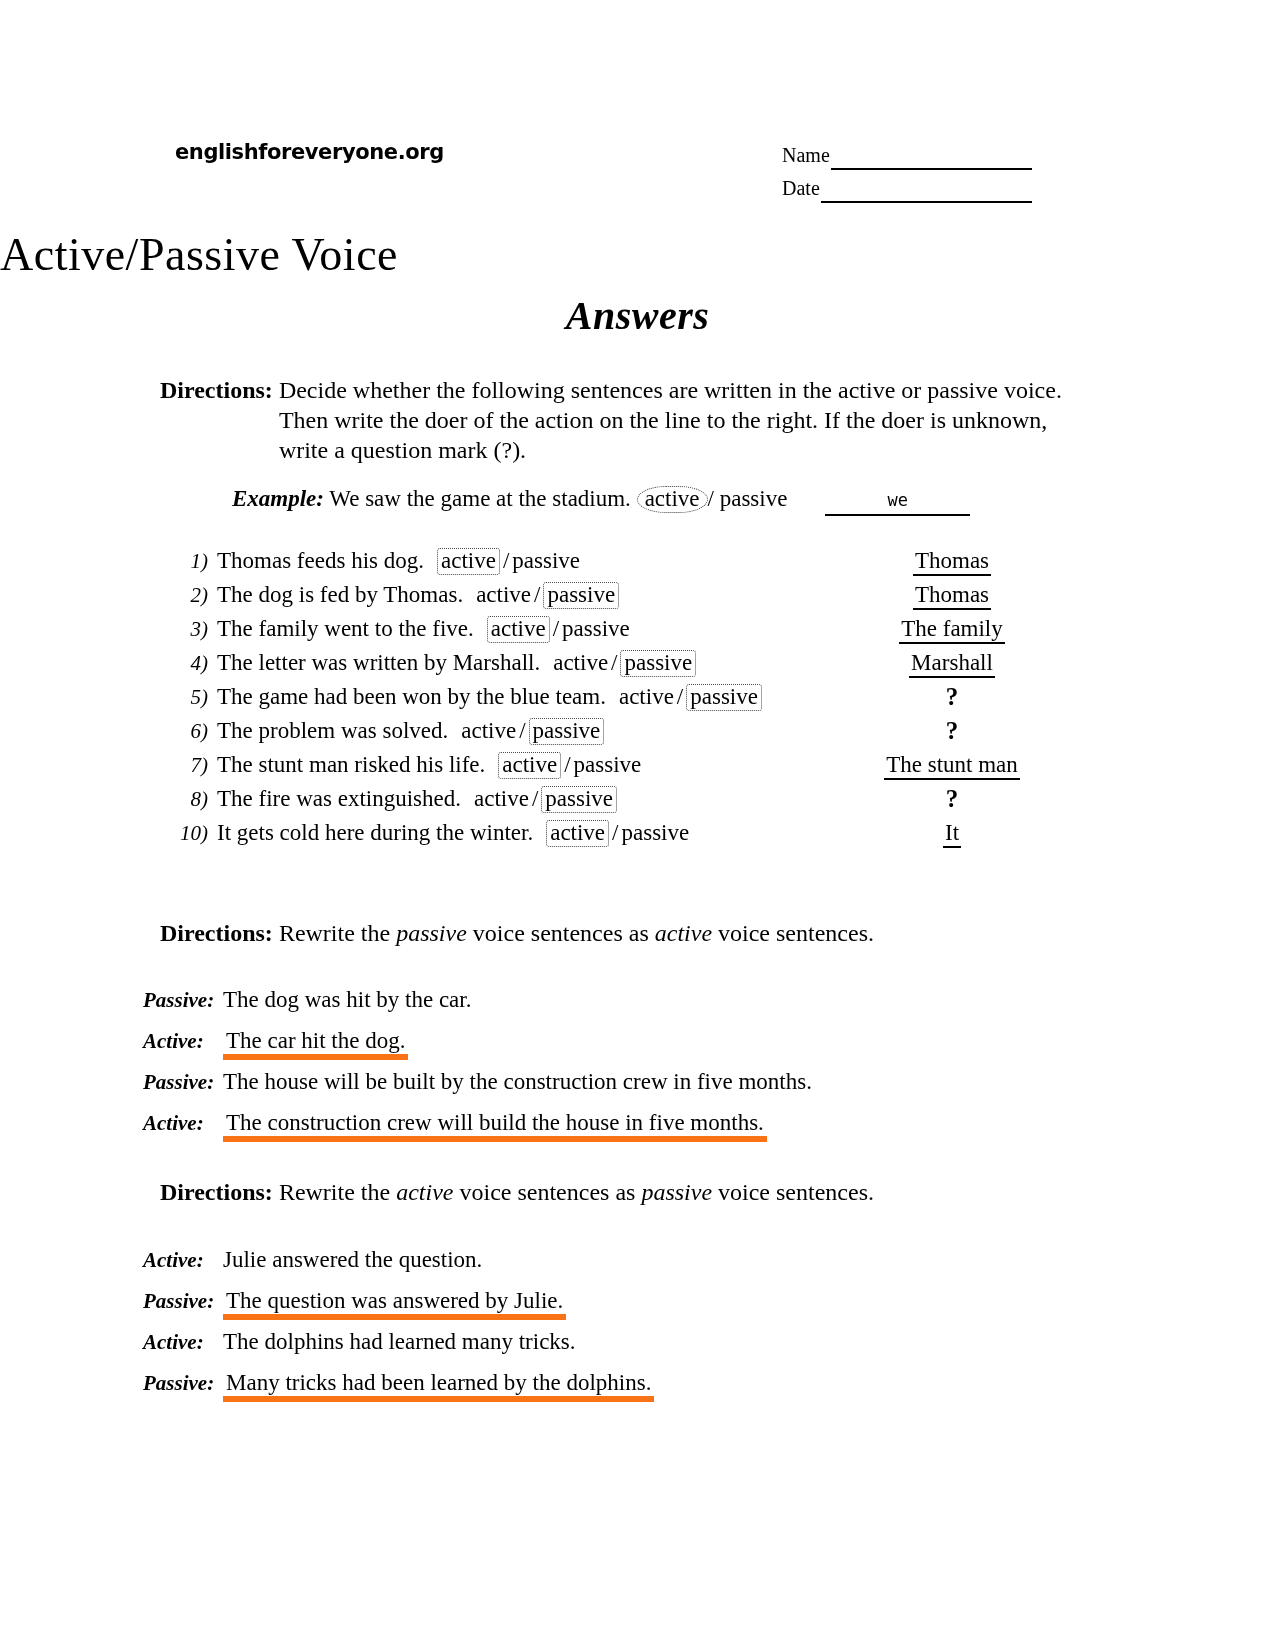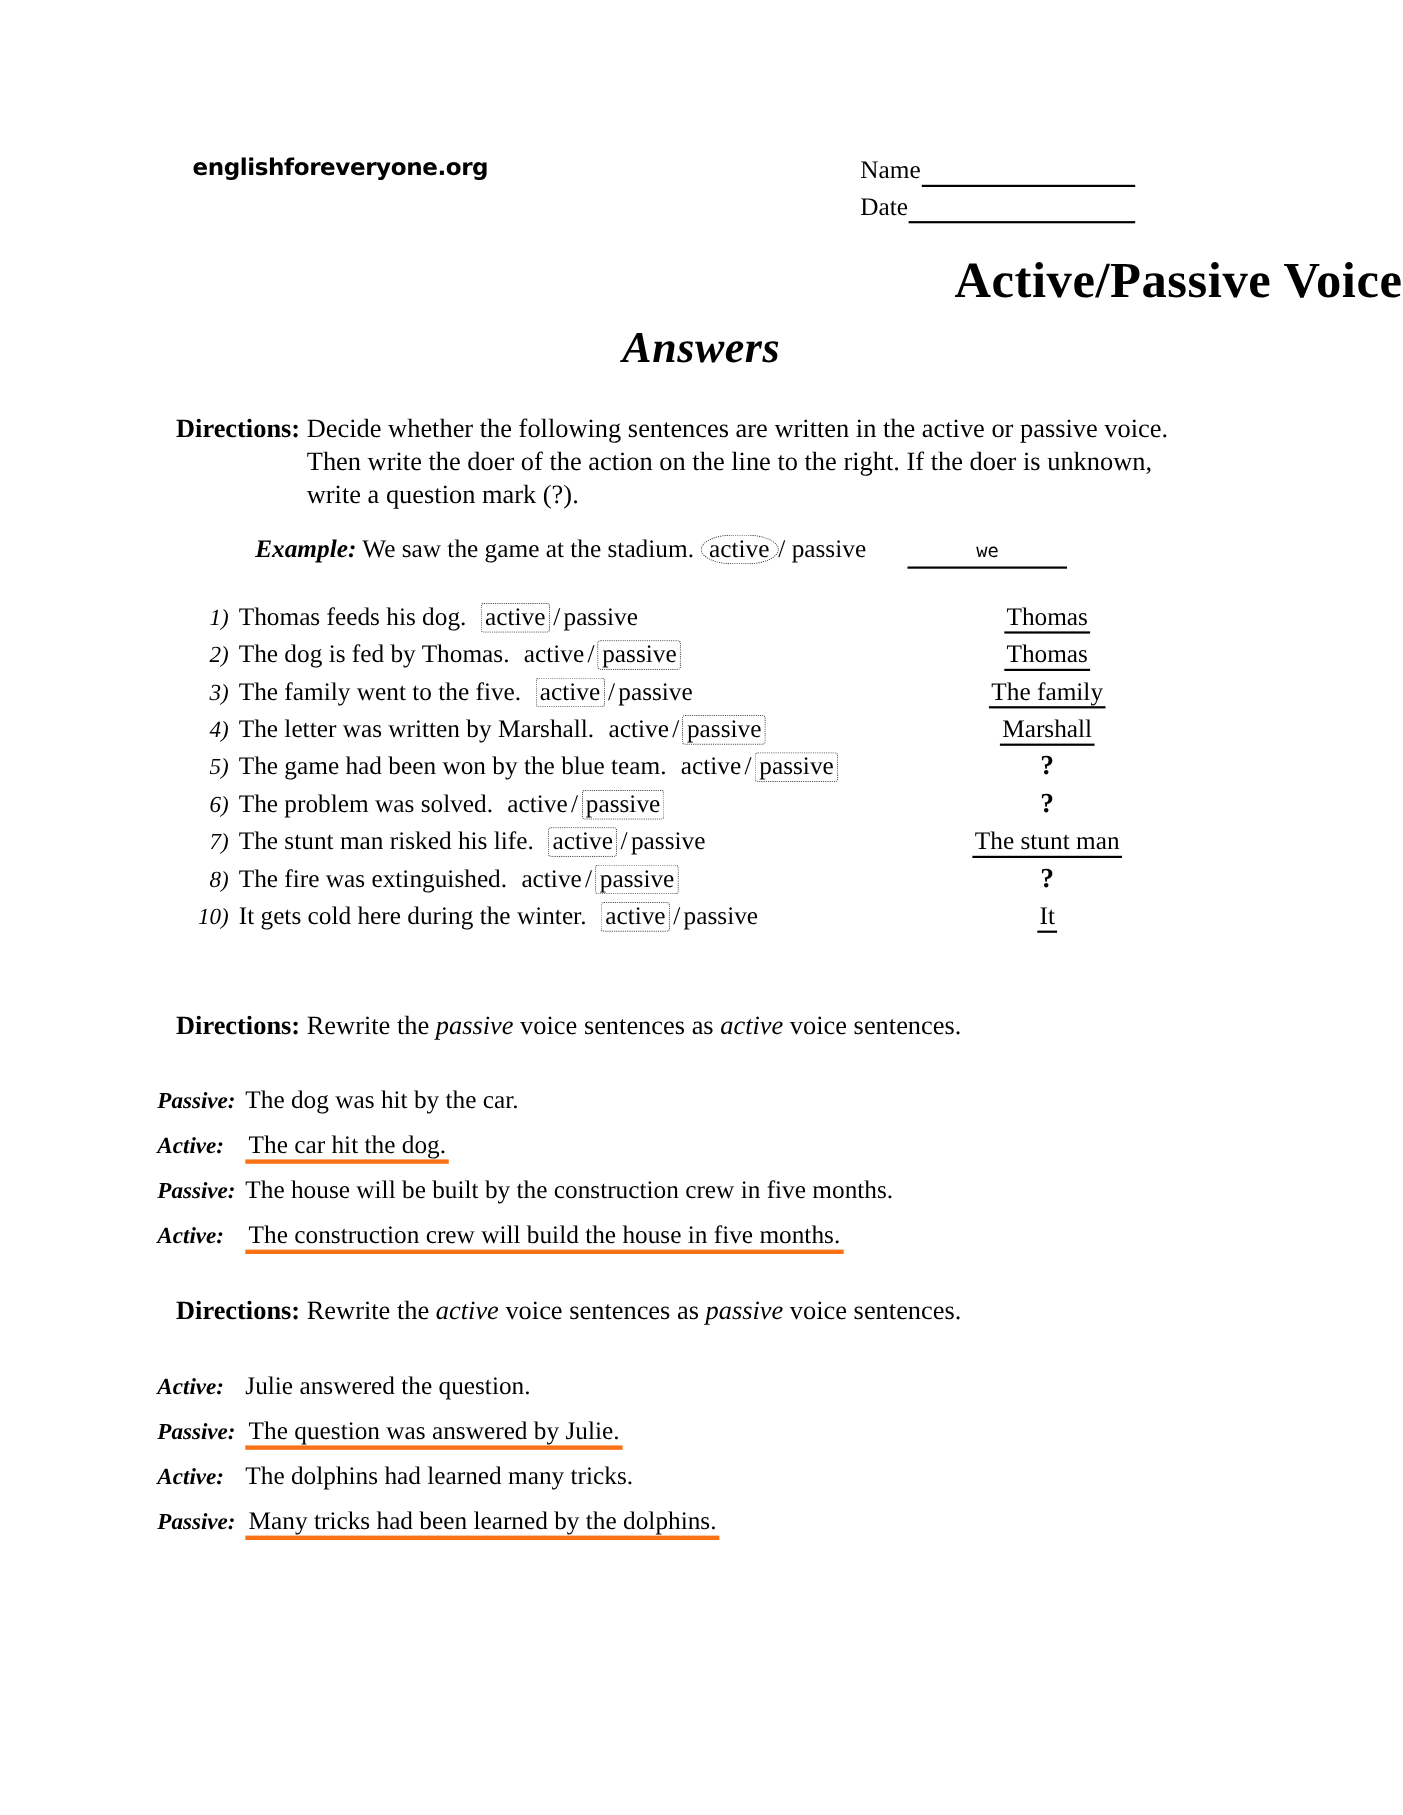--- a/index.html
+++ b/index.html
@@ -36,40 +36,40 @@
   }
   .namedate {
     position: absolute;
     right: 243px;
     top: 140px;
     width: 250px;
   }
   .nd-row {
     display: flex;
     align-items: flex-end;
-    font-size: 23px;
+    font-size: 20px;
     line-height: 30px;
     margin-bottom: 3px;
   }
   .nd-label { white-space: nowrap; }
   .nd-rule {
     flex: 1 1 auto;
     border-bottom: 2px solid #000;
     height: 22px;
     margin-left: 1px;
   }
 
   
   .title-main {
     position: absolute;
     left: 0; right: 0;
     top: 228px;
-    text-align: right;
+    text-align: left;
     font-size: 46px;
-    font-weight: 700;
+    font-weight: 400;
     letter-spacing: 0.5px;
   }
   .title-sub {
     position: absolute;
     left: 0; right: 0;
     top: 292px;
     text-align: center;
     font-size: 40px;
     font-weight: 700;
     font-style: italic;
@@ -212,21 +212,21 @@
   }
   .rw-label {
     display: inline-block;
     width: 80px;
     font-style: italic;
     font-weight: 700;
     font-size: 21px;
   }
   .rw-text { }
   .rw-text.answer {
-    border-bottom: 4px solid #f97316;
+    border-bottom: 6px solid #f97316;
     padding: 0 3px 1px 3px;
   }
   .rw-1 { top: 985px; }
   .rw-2 { top: 1245px; }
 </style>
 </head>
 <body>
 
 <div class="page">
 

